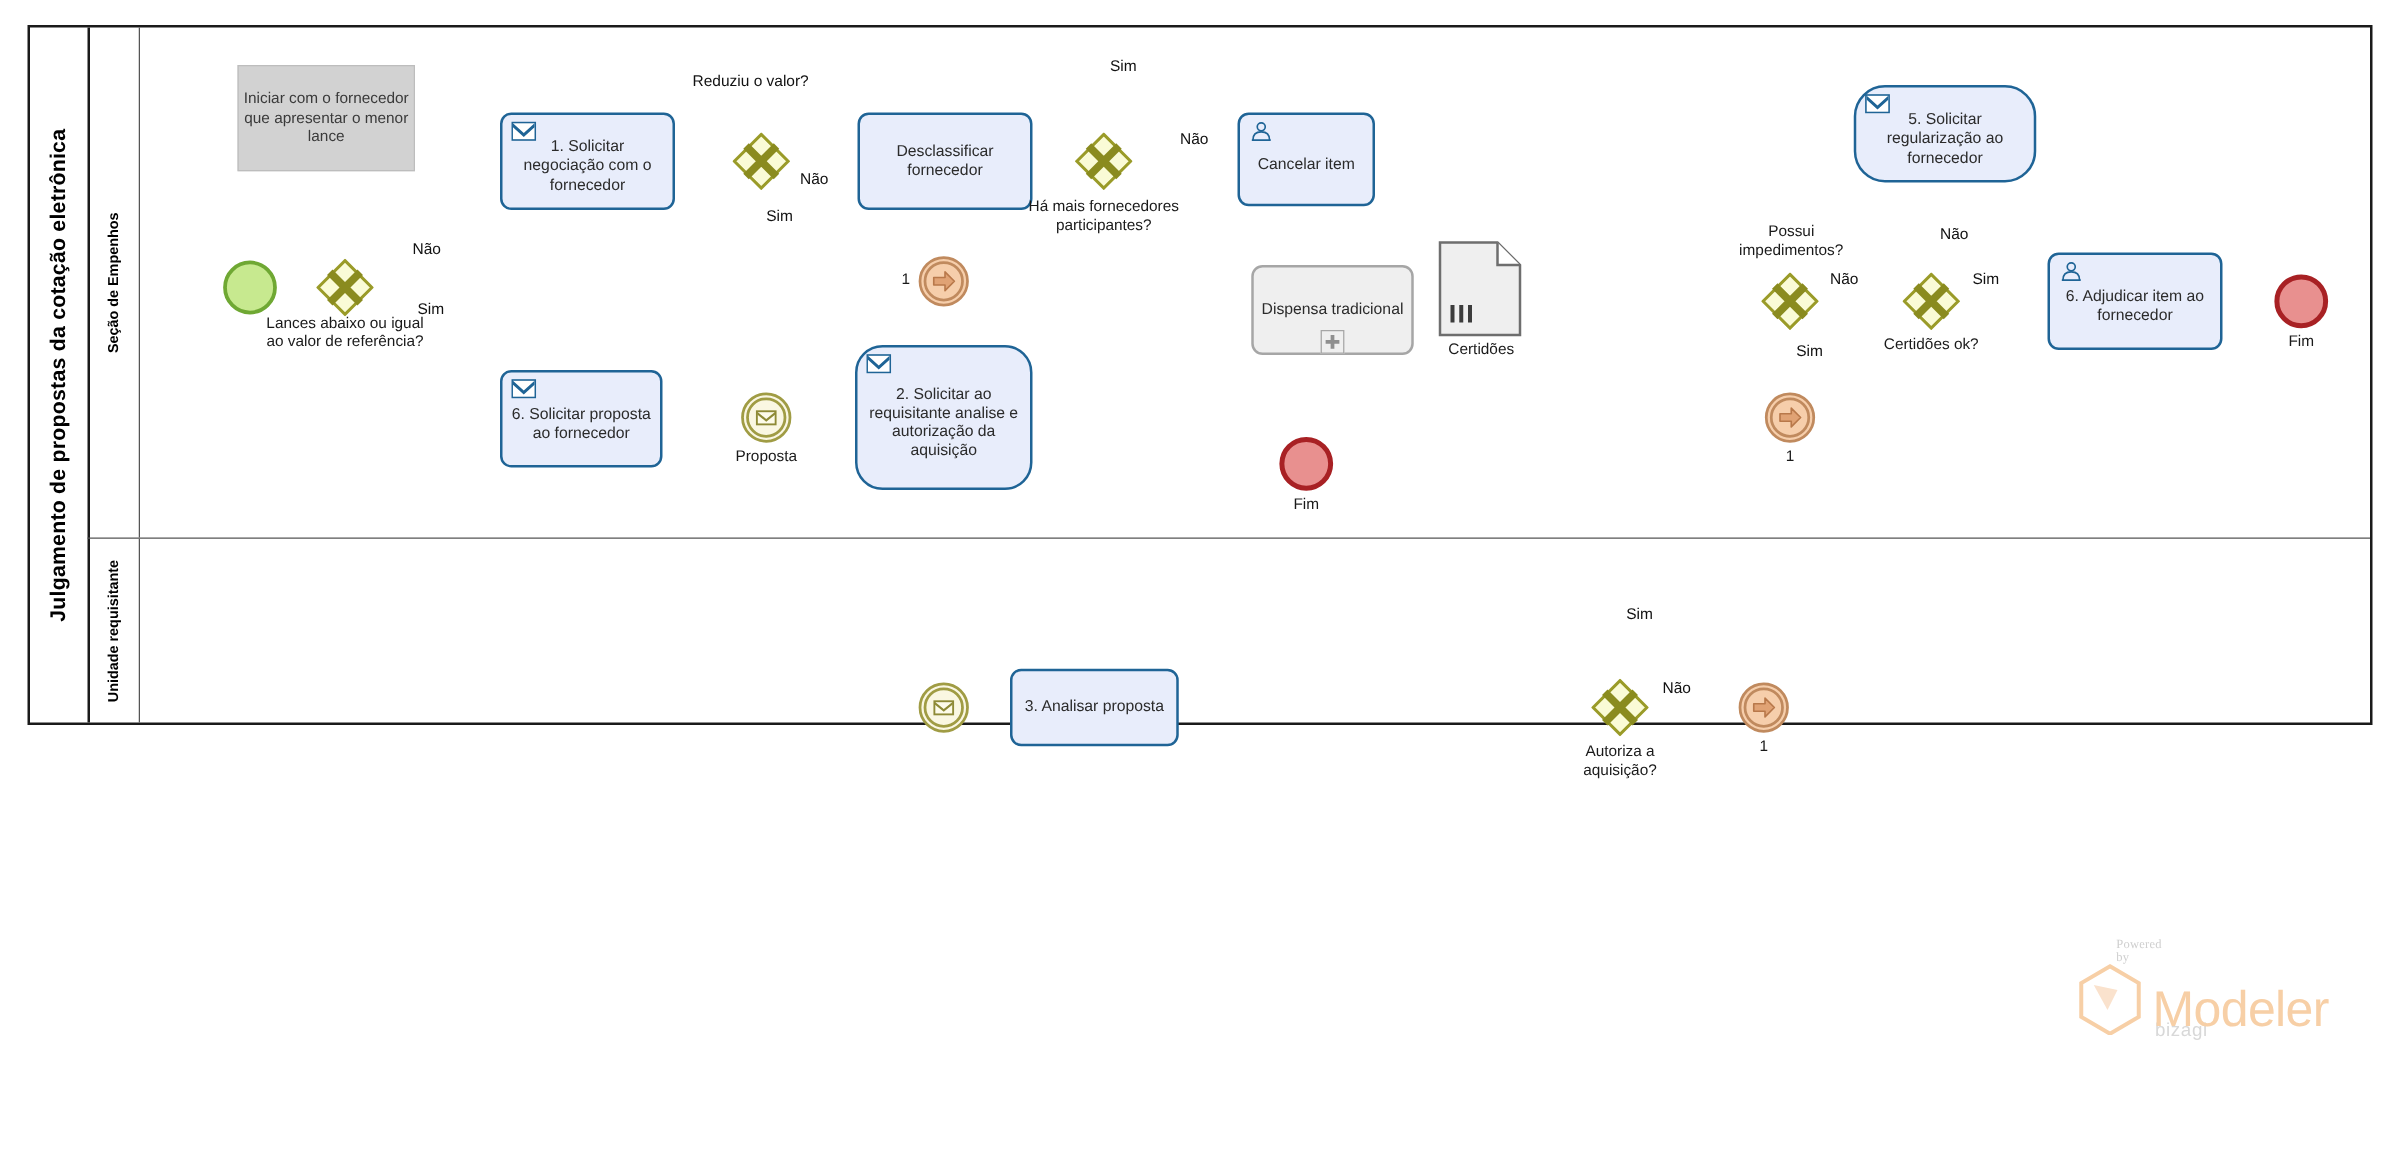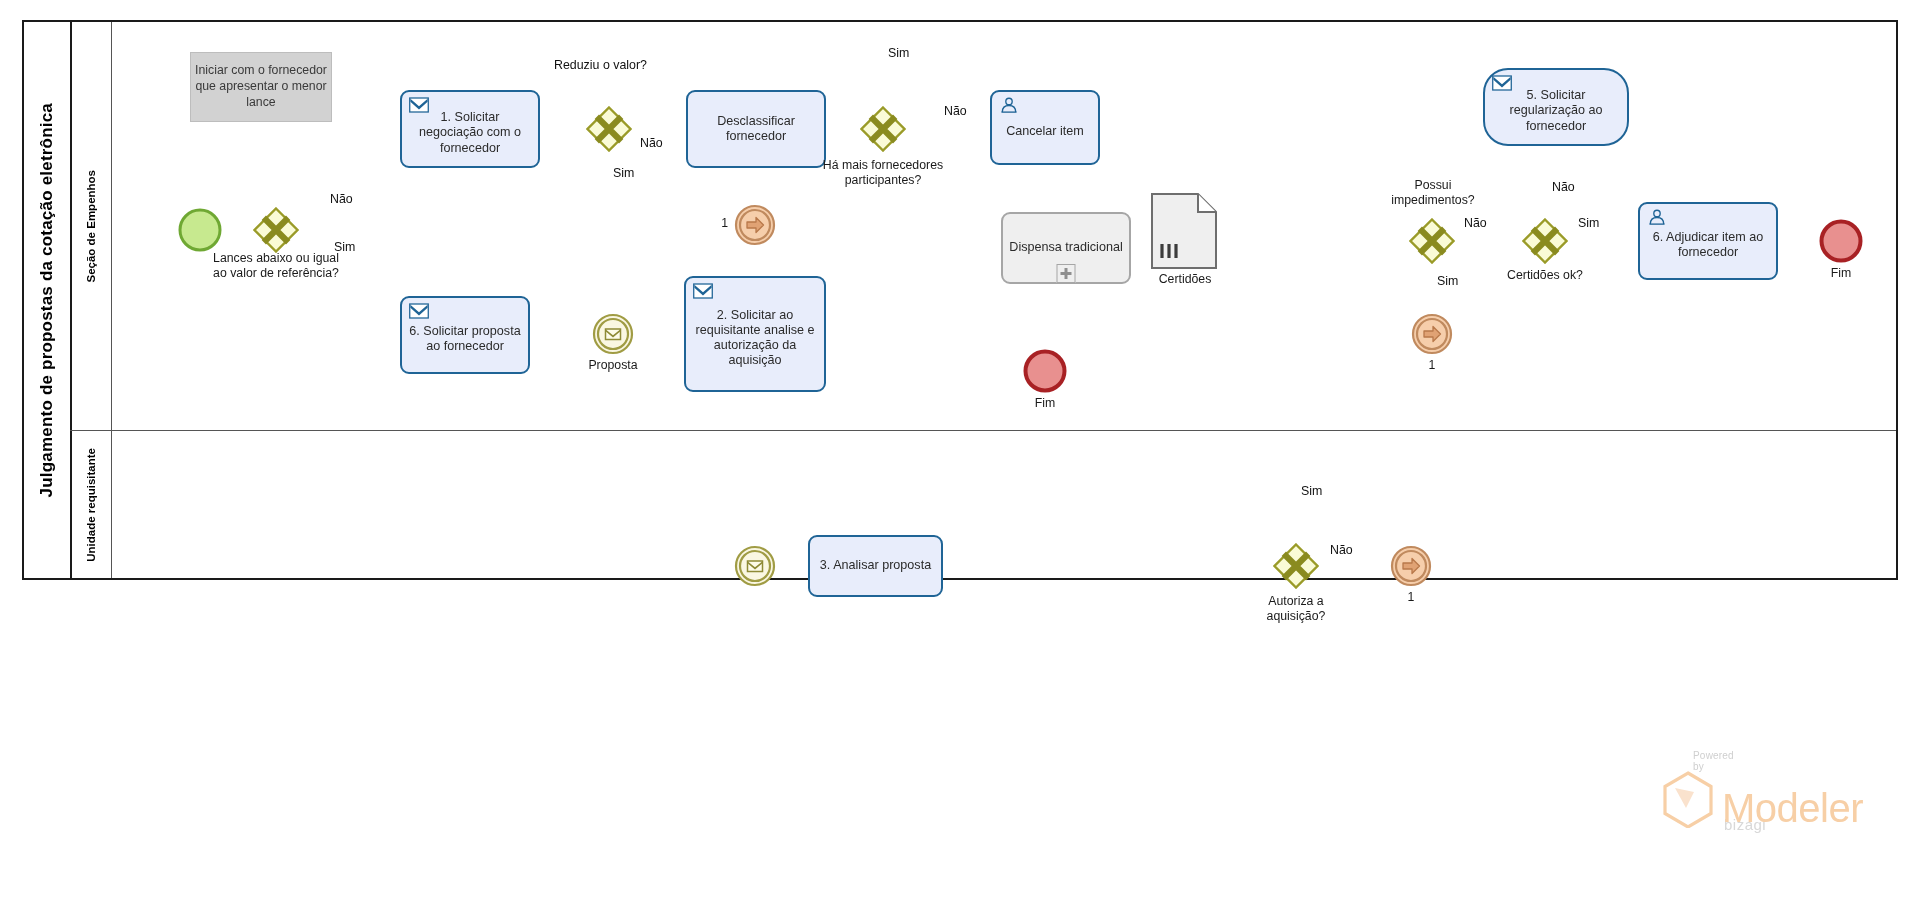--- a/index.html
+++ b/index.html
@@ -193,20 +193,21 @@
     white-space: nowrap;
   }
 
   
   .logo { position: absolute; }
   .logo-powered {
     position: absolute;
     font-size: 10px;
     color: #cfcfcf;
     letter-spacing: .2px;
+    font-family: Liberation Serif, serif;
   }
   .logo-bizagi {
     position: absolute;
     font-size: 15px;
     color: #d8d8d8;
     letter-spacing: .5px;
     margin-top: 44px;
   }
   .logo-modeler {
     position: absolute;
@@ -301,21 +302,21 @@
       </div>
     </div>
     <div class="lane-sep" style="left:70px; top:430px; width:1826px;"></div>
     <div class="lane-title" style="left:70px; top:22px; height:408px;">
       <span>Seção de Empenhos</span>
     </div>
     <div class="lane-title" style="left:70px; top:431px; height:147px;">
       <span>Unidade requisitante</span>
     </div>
 
-    <div class="annotation" style="left:190px; top:52px; width:142px; height:70px;">
+    <div class="annotation" style="left:190px; top:52px; width:142px; height:85px;">
       <span>Iniciar com o fornecedor que apresentar o menor lance</span>
     </div>
 
     <div class="event" style="left:176px; top:206px;">
       <svg width="48" height="48" viewBox="0 0 48 48">
         <circle cx="24" cy="24" r="20" fill="#c7e98f" stroke="#6fa833" stroke-width="3"></circle>
       </svg>
     </div>
 
     <div class="gateway" style="left:253px; top:207px;">
@@ -404,21 +405,21 @@
         <circle cx="21" cy="21" r="19" fill="#faf7e2" stroke="#a09c44" stroke-width="2.2"></circle>
         <circle cx="21" cy="21" r="15" fill="none" stroke="#a09c44" stroke-width="2.2"></circle>
         <rect x="13.5" y="16" width="15" height="10.5" fill="#fdfbe9" stroke="#8e8a36" stroke-width="1.5"></rect>
         <path d="M13.8,16.4 L21,22.2 L28.2,16.4 L28.2,18.6 L21,24.4 L13.8,18.6 Z" fill="#8e8a36"></path>
       </svg>
     </div>
     <div class="ev-label" style="left:558px; top:358px; width:110px;">
       <span>Proposta</span>
     </div>
 
-    <div class="task has-icon" style="left:684px; top:276px; width:142px; height:116px;">
+    <div class="task has-icon" style="left:684px; top:276px; width:142px; height:116px;border-radius:22px;">
       <svg class="task-icon" viewBox="0 0 22 17">
         <rect x="0.8" y="0.8" width="20.4" height="15.4" fill="#ffffff" stroke="#1f6496" stroke-width="1.4"></rect>
         <path d="M1.5,1.5 L11,10 L20.5,1.5 L20.5,5 L11,13.5 L1.5,5 Z" fill="#1f6496"></path>
       </svg>
       <span class="t-label">2. Solicitar ao requisitante analise e autorização da aquisição</span>
     </div>
 
     <div class="dataobj" style="left:1150px; top:192px;">
       <svg width="70" height="78" viewBox="0 0 70 78">
         <path d="M2,2 L48,2 L66,20 L66,76 L2,76 Z" fill="#efefef" stroke="#6e6e6e" stroke-width="2"></path>

